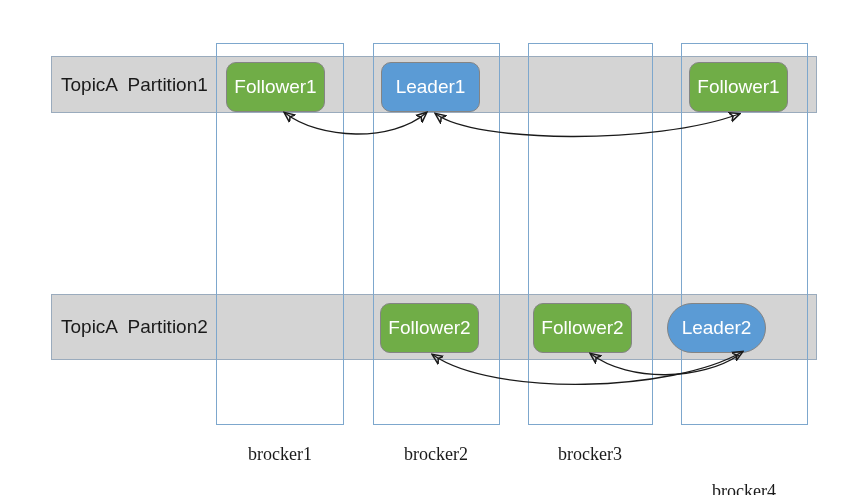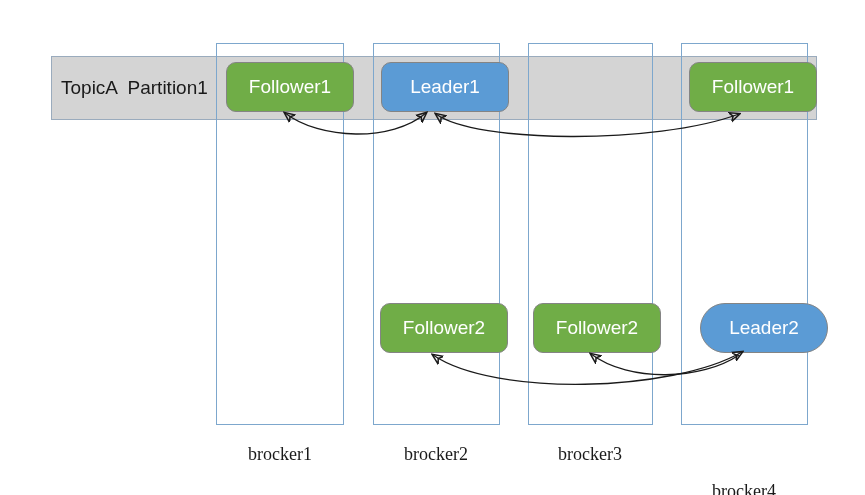--- a/index.html
+++ b/index.html
@@ -5,40 +5,40 @@
   html,body{margin:0;padding:0;}
   body{
     width:865px;height:495px;
     background:var(--background,#fff);
     font-family:"Liberation Sans", sans-serif;
     position:relative;overflow:hidden;
   }
   .stage{position:absolute;left:0;top:0;width:865px;height:495px;}
 
   .band{
-    position:absolute;left:51px;width:766px;height:64px;
+    position:absolute;left:51px;width:766px;height:57px;
     background:var(--band-fill,#d4d4d4);
     border:1px solid var(--band-border,#9aabbd);
     box-sizing:border-box;
     display:flex;align-items:center;
   }
   .band-label{
     margin-left:9px;
     font-size:19px;color:var(--label-text,#1a1a1a);
     white-space:pre;letter-spacing:0px;
   }
 
   .column{
     position:absolute;top:43px;height:382px;
     border:1px solid var(--column-border,#7da7cd);
     box-sizing:border-box;background:transparent;
   }
 
   .replica{
-    position:absolute;width:128px;height:50px;
+    position:absolute;width:99px;height:50px;
     border-radius:10px;
     box-sizing:border-box;
     border:1px solid var(--box-border,#848484);
     display:flex;align-items:center;justify-content:center;
     font-size:19px;color:var(--box-text,#fff);
   }
   .replica.follower{background:var(--follower-fill,#70AD47);}
   .replica.leader{background:var(--leader-fill,#5B9BD5);text-align:center;}
 
   .broker-label{
@@ -50,32 +50,35 @@
   svg.arrows path{stroke:var(--arrow,#1a1a1a);stroke-width:1.3;fill:none;}
 </style>
 </head>
 <body>
 
 <div class="stage">
 
   <div class="band" style="top:56px;">
     <span class="band-label">TopicA  Partition1</span>
   </div>
+  <div class="band" style="top:294px;height:66px;">
+    <span class="band-label">TopicA  Partition2</span>
+  </div>
 
   <div class="column" style="left:216px;width:128px;"></div>
   <div class="column" style="left:373px;width:127px;"></div>
   <div class="column" style="left:528px;width:125px;"></div>
   <div class="column" style="left:681px;width:127px;"></div>
 
   <div class="replica follower" style="left:226px;top:62px;">Follower1</div>
   <div class="replica leader" style="left:381px;top:62px;">Leader1</div>
   <div class="replica follower" style="left:689px;top:62px;">Follower1</div>
   <div class="replica follower" style="left:380px;top:303px;">Follower2</div>
   <div class="replica follower" style="left:533px;top:303px;">Follower2</div>
-  <div class="replica leader" style="left:700px;top:303px;border-radius:25px;">Leader2</div>
+  <div class="replica leader" style="left:667px;top:303px;border-radius:25px;">Leader2</div>
 
   <svg class="arrows" width="865" height="495">
     <defs>
       <marker id="ah" viewBox="0 0 10 10" refX="8" refY="5" markerWidth="9" markerHeight="9" orient="auto-start-reverse">
         <path d="M 0 1 L 9 5 L 0 9 L 2.6 5 Z" fill="#1a1a1a" stroke="none"></path>
       </marker>
     </defs>
     <path d="M 285 113 C 320 140, 392 142, 426 113" marker-start="url(#ah)" marker-end="url(#ah)"></path>
     <path d="M 436 114 C 475 143, 655 145, 739 114" marker-start="url(#ah)" marker-end="url(#ah)"></path>
     <path d="M 433 355 C 495 397, 672 392, 742 352" marker-start="url(#ah)" marker-end="url(#ah)"></path>

